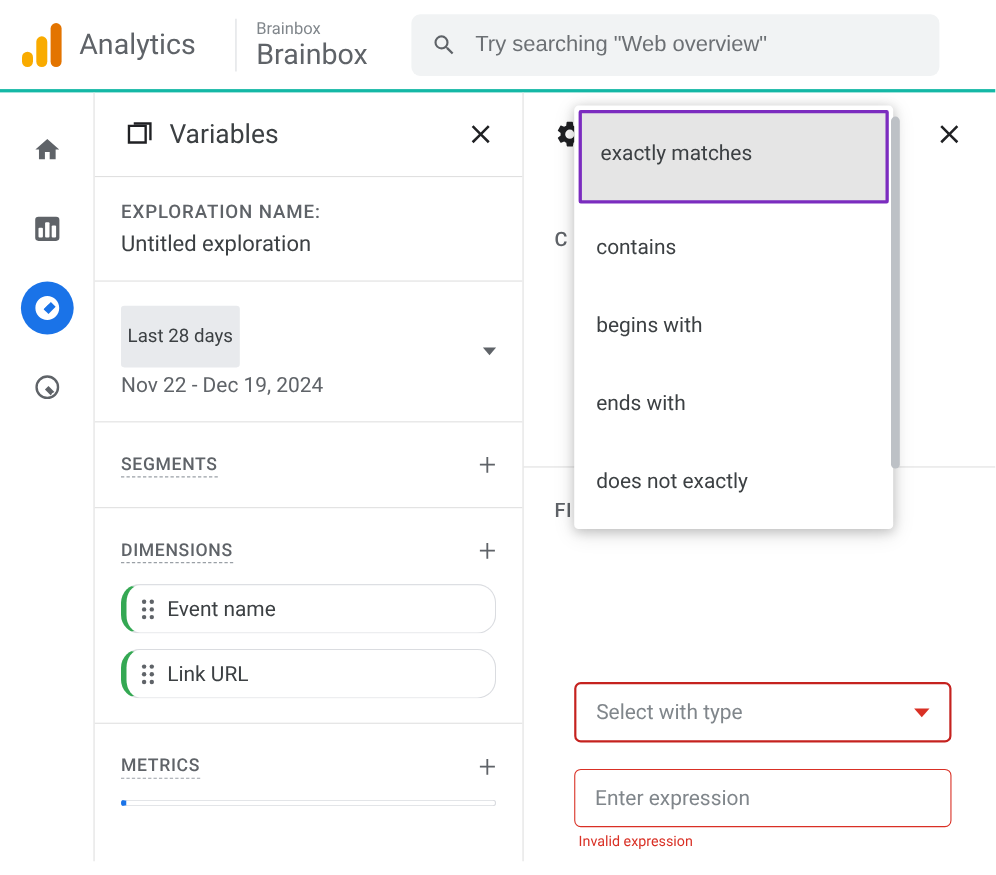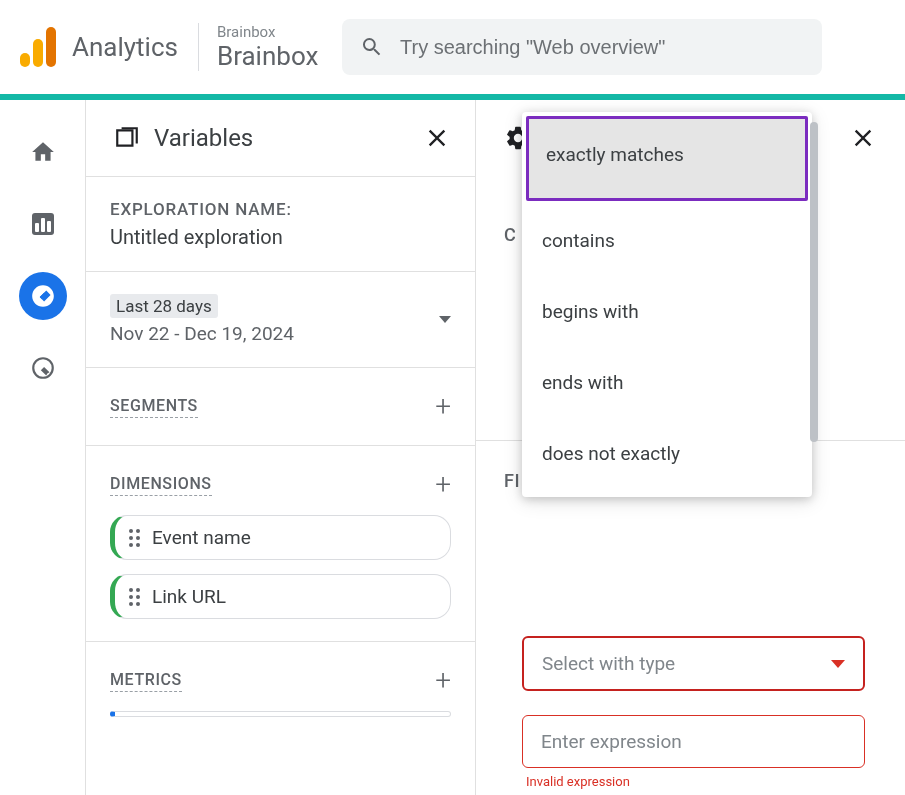--- a/index.html
+++ b/index.html
@@ -1,19 +1,19 @@
 <!DOCTYPE html>
 <html><head>
   <meta charset="utf-8">
   <style>
     * { box-sizing: border-box; margin: 0; padding: 0; }
     body { font-family: 'Google Sans', Roboto, Arial, sans-serif; background: #fff; width: 905px; height: 795px; overflow: hidden; color: #202124; }
     
     
-    .topbar { display: flex; align-items: center; height: 100px; padding: 0 20px; border-bottom: 6px solid #14b8a6; }
+    .topbar { display: flex; align-items: center; height: 84px; padding: 0 20px; border-bottom: 3px solid #14b8a6; gap: 16px; }
     .logo-area { display: flex; align-items: center; gap: 16px; margin-right: 20px; }
     .ga-logo { display: flex; align-items: flex-end; gap: 3px; height: 40px; }
     .ga-logo .bar1 { width: 10px; height: 14px; background: #f9ab00; border-radius: 5px; }
     .ga-logo .bar2 { width: 10px; height: 28px; background: #f9ab00; border-radius: 5px; }
     .ga-logo .bar3 { width: 10px; height: 40px; background: #e37400; border-radius: 5px; }
     .product-name { font-size: 26px; color: #5f6368; font-weight: 400; }
     .property-selector { display: flex; flex-direction: column; border-left: 1px solid #dadce0; padding-left: 18px; margin-right: 24px; }
     .prop-small { font-size: 15px; color: #80868b; }
     .prop-large { font-size: 26px; color: #5f6368; font-weight: 400; }
     .searchbar { flex: 1; display: flex; align-items: center; background: #f1f3f4; border-radius: 8px; height: 56px; padding: 0 18px; gap: 16px; max-width: 480px;}
@@ -36,21 +36,21 @@
     
     .variables-panel { width: 390px; border-right: 1px solid #e0e0e0; overflow-y: auto; }
     .vp-header { display: flex; align-items: center; justify-content: space-between; padding: 24px 24px 24px 28px; border-bottom: 1px solid #e0e0e0; }
     .vp-title-wrap { display: flex; align-items: center; gap: 14px; }
     .vp-title { font-size: 24px; color: #3c4043; font-weight: 400; }
     .close-x { width: 28px; height: 28px; cursor: pointer; }
     .close-x svg { width: 100%; height: 100%; fill: #202124; }
     .vp-section { padding: 22px 24px; border-bottom: 1px solid #e0e0e0; }
     .section-label { font-size: 17px; letter-spacing: 0.8px; color: #5f6368; font-weight: 500; margin-bottom: 6px; }
     .exp-name { font-size: 20px; color: #3c4043; }
-    .date-chip { display: inline-block; background: #e8eaed; padding: 2px 6px; font-size: 17px; color: #3c4043; border-radius: 3px; margin-bottom: 4px; }
+    .date-chip { display: inline-block; background: #e8eaed; padding: 18px 6px; font-size: 17px; color: #3c4043; border-radius: 3px; margin-bottom: 4px; }
     .date-range { font-size: 19px; color: #5f6368; }
     .date-row { display: flex; align-items: center; justify-content: space-between; }
     .dropdown-arrow { width: 0; height: 0; border-left: 6px solid transparent; border-right: 6px solid transparent; border-top: 7px solid #5f6368; }
     .sect-header-row { display: flex; align-items: center; justify-content: space-between; }
     .dashed-label { font-size: 16px; letter-spacing: 0.6px; color: #5f6368; font-weight: 500; border-bottom: 1.5px dashed #9aa0a6; padding-bottom: 2px; display: inline-block; }
     .plus-btn { font-size: 28px; color: #5f6368; cursor: pointer; font-weight: 300; }
     .chip { display: flex; align-items: center; border: 1px solid #dadce0; border-radius: 17px; padding: 10px 14px; margin-top: 14px; gap: 12px; border-left: 5px solid #34a853; cursor: grab; }
     .chip.metric { border-left-color: #1a73e8; }
     .drag-dots { display: grid; grid-template-columns: 4px 4px; grid-template-rows: 4px 4px 4px; gap: 3px; }
     .drag-dots span { width: 4px; height: 4px; background: #5f6368; border-radius: 50%; }

